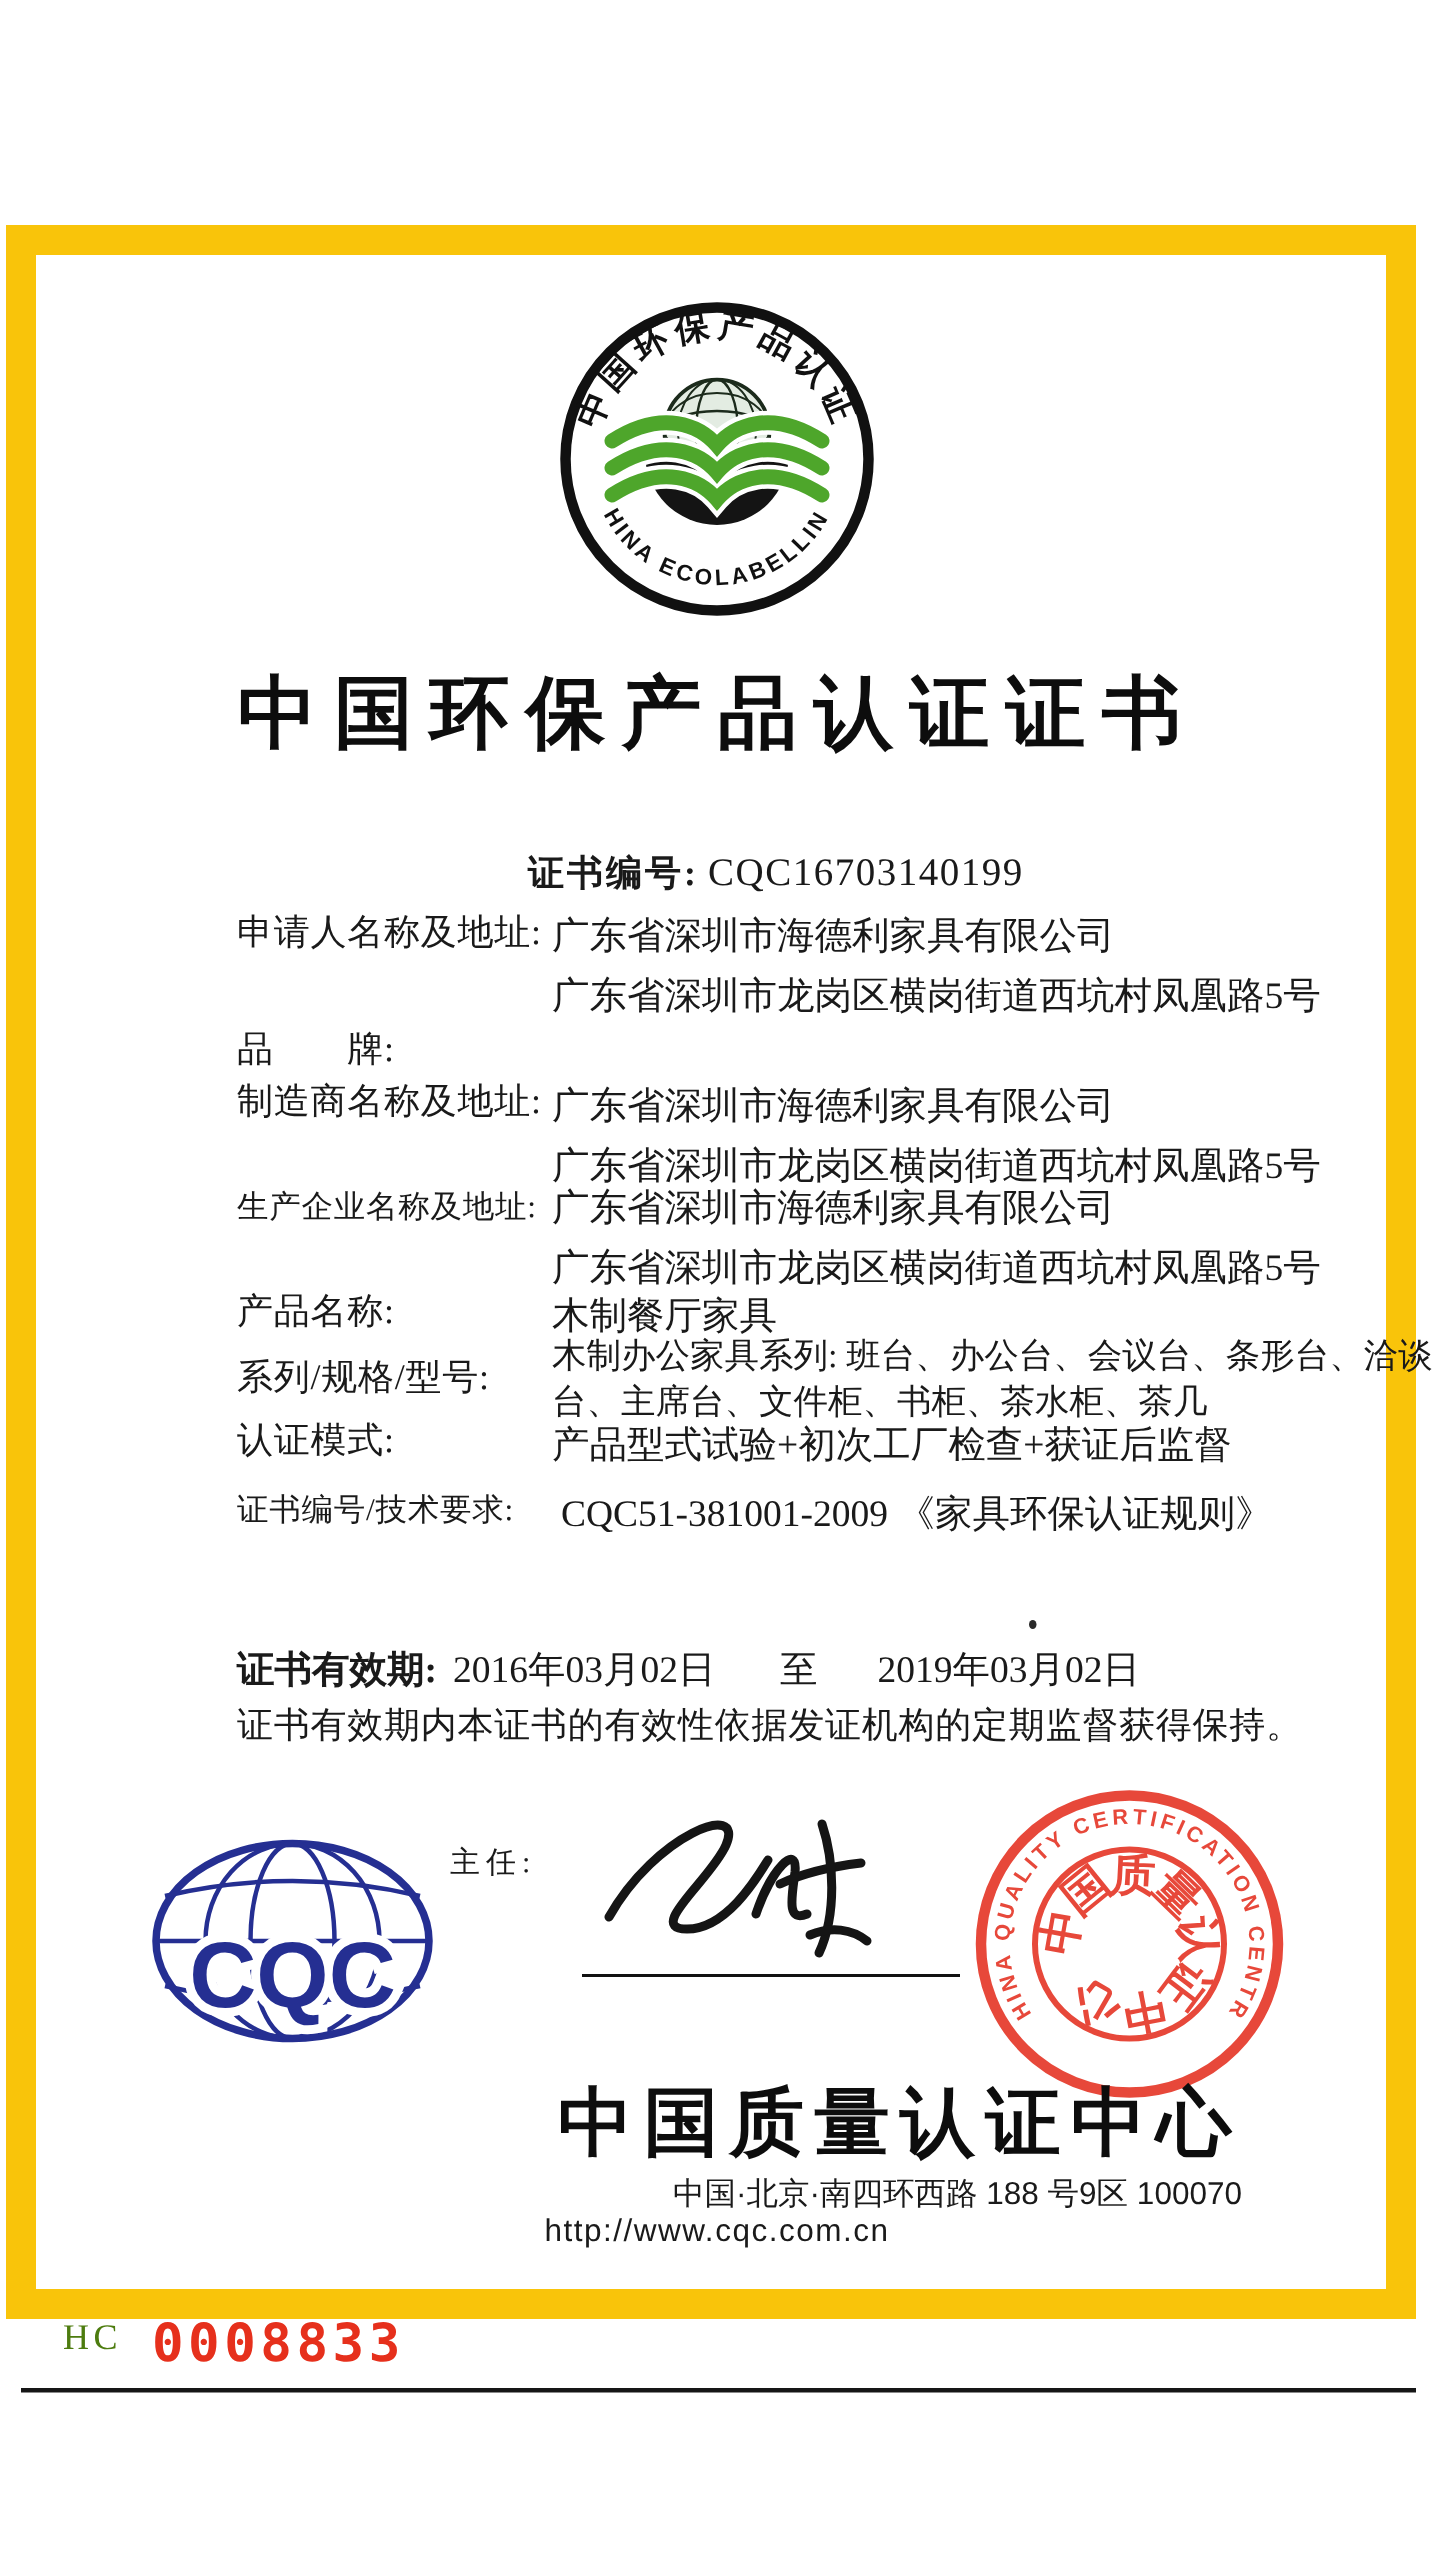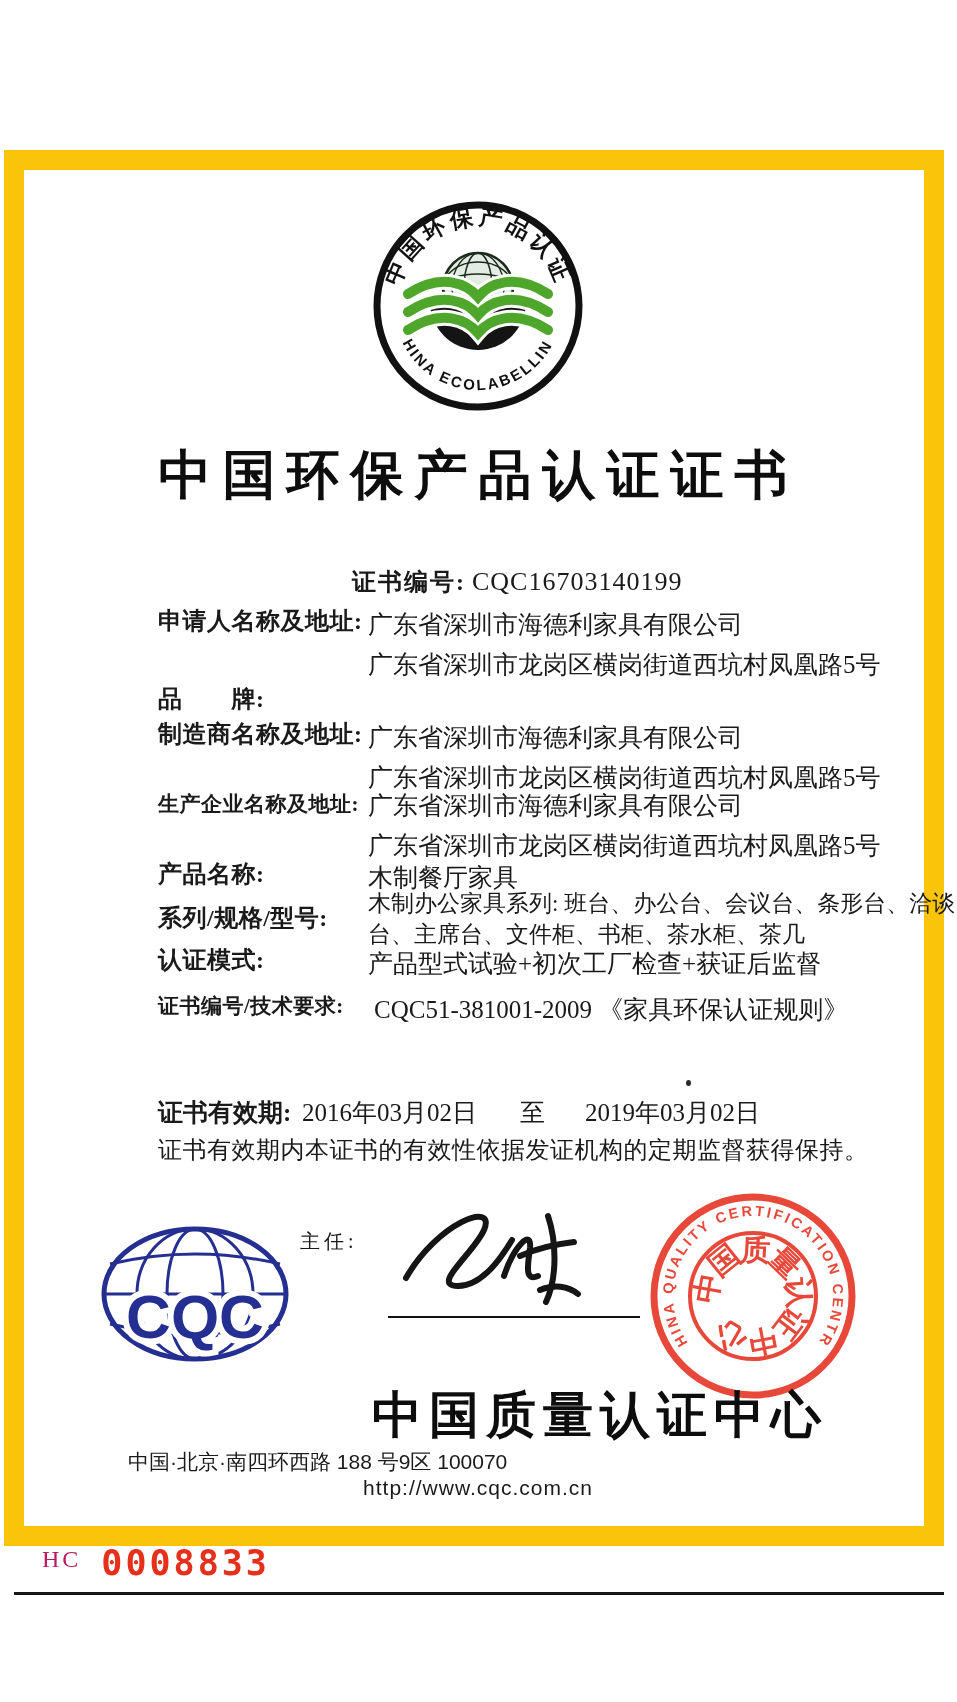--- a/index.html
+++ b/index.html
@@ -7,41 +7,41 @@
         font-family:"Liberation Serif","DejaVu Serif",serif;color:#1a1a1a;}
   .frame{position:absolute;left:4px;top:150px;width:940px;height:1396px;
          border:20px solid #f9c40a;background:#ffffff;box-sizing:border-box;}
   .abs{position:absolute;}
   .title{left:0;right:0;top:440px;text-align:center;font-size:53px;font-weight:bold;
          letter-spacing:11px;color:#0d0d0d;}
   .certno{top:566px;left:352px;font-size:24px;}
   .certno .lab{font-weight:bold;letter-spacing:2px;}
   .certno .val{font-size:26px;letter-spacing:1px;margin-left:0;}
   .row{position:absolute;left:158px;right:40px;}
-  .row .label{position:absolute;left:0;top:0;font-size:24px;font-weight:bold;letter-spacing:0.5px;white-space:nowrap;}
+  .row .label{position:absolute;left:0;top:0;font-size:24px;font-weight:normal;letter-spacing:0.5px;white-space:nowrap;}
   .row .value{position:absolute;left:210px;top:0;font-size:25px;line-height:40px;white-space:nowrap;}
   .row.small-label .label{font-size:21px;}
   .row .value.small{font-size:23px;line-height:31px;}
   .statement{top:1026px;left:158px;width:760px;font-size:25px;line-height:33px;}
   .validity{top:1096px;left:0;width:957px;font-size:25px;}
   .validity .lab{position:absolute;left:158px;font-weight:bold;}
   .validity .d1{position:absolute;left:302px;}
   .validity .zhi{position:absolute;left:520px;}
   .validity .d2{position:absolute;left:585px;}
   .note{top:1134px;left:158px;font-size:24px;letter-spacing:0.5px;}
   .director{top:1228px;left:300px;font-size:20px;font-weight:normal;letter-spacing:4px;}
   .sigline{top:1316px;left:388px;width:252px;height:2px;background:#111;}
   .issuer-name{top:1382px;left:128px;width:700px;text-align:right;font-size:50px;font-weight:bold;
                letter-spacing:7px;font-family:"Liberation Sans","DejaVu Sans",sans-serif;color:#0d0d0d;}
-  .issuer-addr{top:1448px;left:128px;width:700px;text-align:left;font-size:21px;
+  .issuer-addr{top:1448px;left:128px;width:700px;text-align:right;font-size:21px;
                font-family:"Liberation Sans","DejaVu Sans",sans-serif;}
   .issuer-url{top:1476px;left:128px;width:700px;text-align:center;font-size:21px;letter-spacing:1px;
               font-family:"Liberation Sans","DejaVu Sans",sans-serif;}
   .serial{top:1543px;left:42px;}
-  .serial .hc{font-size:24px;color:#be185d;letter-spacing:3px;vertical-align:8px;}
+  .serial .hc{font-size:24px;color:#4d7c0f;letter-spacing:3px;vertical-align:8px;}
   .serial .num{font-size:35px;color:#e6301c;font-family:"DejaVu Sans Mono","Liberation Mono",monospace;
                letter-spacing:3px;margin-left:16px;font-weight:bold;}
   .botline{top:1592px;left:14px;width:930px;height:3px;background:#161616;}
   .speck{top:1080px;left:686px;width:5px;height:6px;background:#2a2a2a;border-radius:50%;}
 </style>
 </head>
 <body>
 
 <div class="page">
 

